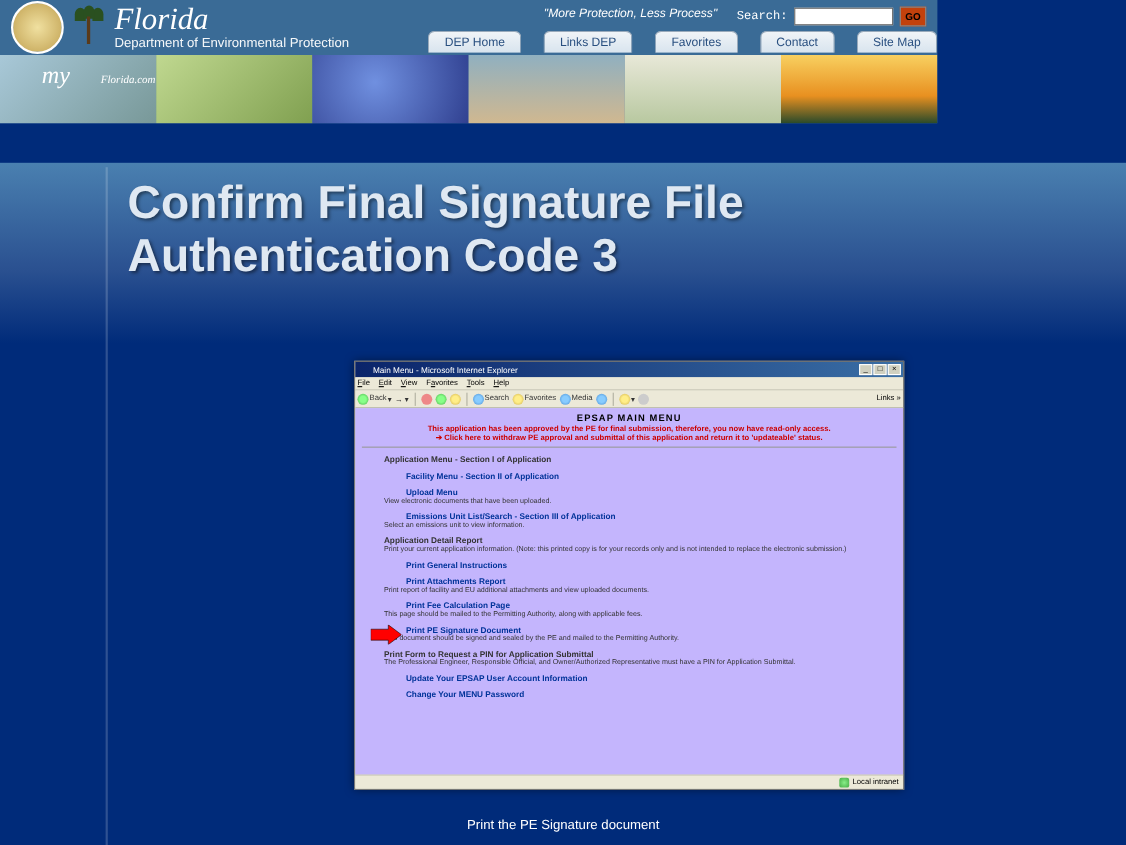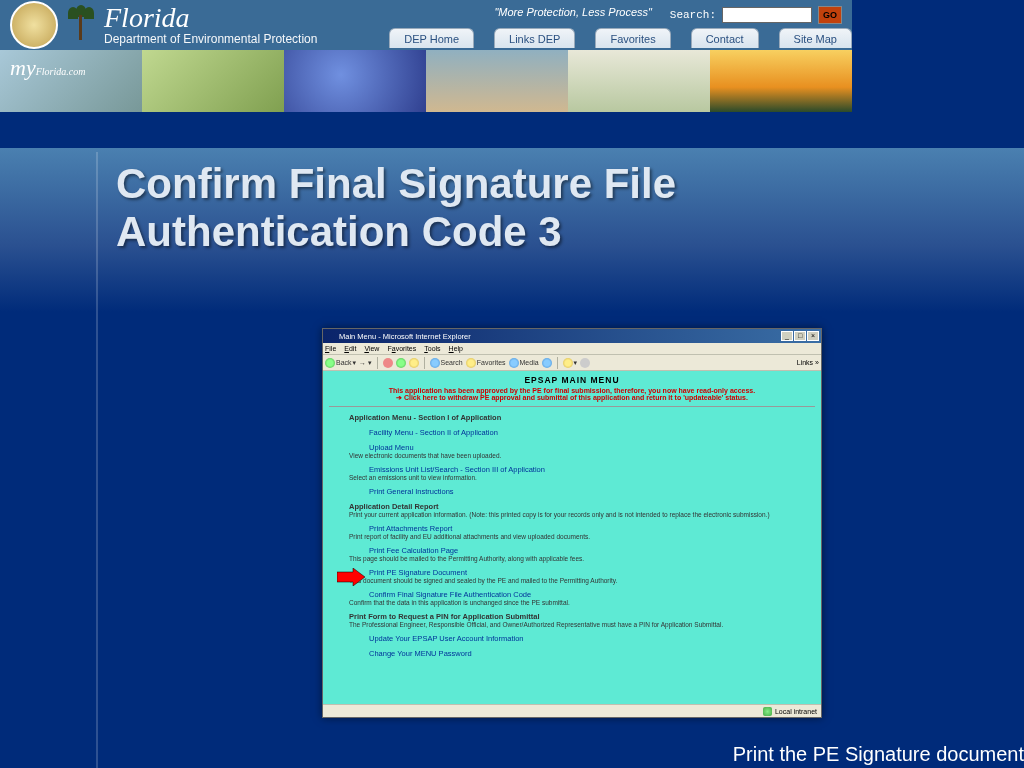--- a/index.html
+++ b/index.html
@@ -28,21 +28,21 @@
 .photo-strip { height: 62px; display: flex; position: absolute; bottom: 0; left: 0; right: 0; }
 .photo { flex: 1; }
 .p1 { background: linear-gradient(135deg, #a8c8d8, #789898); }
 .p2 { background: linear-gradient(135deg, #c0d890, #80a050); }
 .p3 { background: radial-gradient(circle at 40% 40%, #7090e0, #304090); }
 .p4 { background: linear-gradient(to bottom, #90b0c0, #d0b890); }
 .p5 { background: linear-gradient(to bottom, #e8e8d8, #b8c8a0); }
 .p6 { background: linear-gradient(to bottom, #f8d060, #e89020 60%, #2a4a2a); }
 
 .myfl { position: absolute; left: 10px; top: 55px; color: #f04040; font-family: "Brush Script MT", cursive; font-size: 22px; font-style: italic; }
-.myfl span { color: #fff; }
+.myfl span { color: #fff; margin-left: 28px; }
 
 
 .slide { position: absolute; left: 0; top: 112px; width: 1024px; height: 656px; background: linear-gradient(to bottom, #4a80b0 0%, #2a5090 15%, #002b7a 25%); margin-top: 36px; }
 .left-rule { position: absolute; left: 96px; top: 4px; bottom: 0; width: 2px; background: rgba(255,255,255,0.18); }
 .slide-title { position: absolute; left: 116px; top: 12px; font-family: Tahoma, sans-serif; font-size: 42px; font-weight: bold; color: #dfe8f2; line-height: 1.15; text-shadow: 2px 2px 3px rgba(0,0,0,0.45); }
 
 
 .browser { position: absolute; left: 322px; top: 180px; width: 500px; height: 390px; background: #ece9d8; border: 1px solid #666; box-shadow: 0 0 8px rgba(0,0,0,0.5); display: flex; flex-direction: column; font-size: 7px; }
 .titlebar { height: 14px; background: linear-gradient(to right, #0a246a, #3a6ea5); color: #fff; display: flex; align-items: center; padding: 0 2px; }
 .titlebar-text { flex: 1; padding-left: 14px; font-size: 7.5px; }
@@ -52,40 +52,40 @@
 .menubar span { cursor: pointer; }
 .menubar span u { text-decoration: underline; }
 .toolbar { height: 16px; background: #ece9d8; display: flex; align-items: center; padding: 0 2px; gap: 3px; border-bottom: 1px solid #c0c0b0; }
 .tb { display: flex; align-items: center; gap: 1px; color: #333; }
 .tb-ico { width: 10px; height: 10px; background: radial-gradient(circle, #8cf 40%, #48c); border-radius: 50%; }
 .tb-ico.g { background: radial-gradient(circle, #8f8 40%, #4a4); }
 .tb-ico.y { background: radial-gradient(circle, #fe8 40%, #ca4); }
 .sep { width: 1px; height: 12px; background: #b0b0a0; margin: 0 2px; }
 .links-box { margin-left: auto; display: flex; align-items: center; gap: 2px; }
 
-.content { flex: 1; background: #5eead4; overflow: hidden; padding: 4px 6px; position: relative; }
+.content { flex: 1; background: #c4b5fd; overflow: hidden; padding: 4px 6px; position: relative; }
 .page-title { text-align: center; font-weight: bold; color: #000; font-size: 8.5px; letter-spacing: 1px; }
 .notice1 { text-align: center; color: #c00; font-weight: bold; font-size: 7px; margin-top: 2px; }
 .notice2 { text-align: center; color: #c00; font-weight: bold; font-size: 7px; }
 .notice2::before { content: "➔ "; color: #c00; }
 hr { margin: 4px 0; border: none; border-top: 1px solid #999; }
 
 .section { margin: 6px 0 4px 0; }
 .section.indent { margin-left: 20px; }
-.link { color: #003399; font-weight: normal; font-size: 7.5px; cursor: pointer; padding-left: 20px; }
+.link { color: #003399; font-weight: bold; font-size: 7.5px; cursor: pointer; padding-left: 20px; }
 .plain-head { color: #333; font-weight: bold; font-size: 7.5px; }
 .desc { color: #333; font-size: 6.5px; }
 
 .arrow { position: absolute; left: -12px; width: 28px; height: 18px; }
 .arrow svg { width: 100%; height: 100%; }
 
 .statusbar { height: 13px; background: #ece9d8; border-top: 1px solid #c0c0b0; display: flex; align-items: center; justify-content: flex-end; padding: 0 4px; gap: 3px; }
 .intranet-ico { width: 9px; height: 9px; background: radial-gradient(circle, #8e8, #4a4); border-radius: 2px; }
 
-.caption { position: absolute; left: 0; right: 0; top: 595px; text-align: right; color: #fff; font-size: 20px; font-family: Tahoma, sans-serif; }
+.caption { position: absolute; left: 0; right: 0; top: 595px; text-align: center; color: #fff; font-size: 12px; font-family: Tahoma, sans-serif; }
 </style>
 </head>
 <body>
 
 <div class="banner">
   <div class="banner-top">
     <div class="logo-area">
       <div class="seal"></div>
       <div class="palm"></div>
       <div class="title-block">
@@ -193,46 +193,42 @@
         </div>
       <div class="section indent">
         <div class="link">Upload Menu</div>
         <div class="desc">View electronic documents that have been uploaded.</div>
       </div>
       <div class="section indent">
         <div class="link">Emissions Unit List/Search - Section III of Application</div>
         <div class="desc">Select an emissions unit to view information.</div>
       </div>
       <div class="section indent">
-          <div class="link">Print General Instructions</div>
-        </div>
-      <div class="section indent">
         <div class="plain-head">Application Detail Report</div>
         <div class="desc">Print your current application information. (Note: this printed copy is for your records only and is not intended to replace the electronic submission.)</div>
       </div>
+      <div class="section indent">
+          <div class="link">Print General Instructions</div>
+        </div>
       <div class="section indent">
         <div class="link">Print Attachments Report</div>
         <div class="desc">Print report of facility and EU additional attachments and view uploaded documents.</div>
       </div>
       <div class="section indent">
         <div class="link">Print Fee Calculation Page</div>
         <div class="desc">This page should be mailed to the Permitting Authority, along with applicable fees.</div>
       </div>
       <div class="section indent" style="position:relative">
         <div class="arrow"><svg viewBox="0 0 28 18">
               <path d="M0 4 L16 4 L16 0 L28 9 L16 18 L16 14 L0 14 Z" fill="#ff0000" stroke="#000" stroke-width="0.5"></path>
             </svg></div>
         <div class="link">Print PE Signature Document</div>
         <div class="desc">This document should be signed and sealed by the PE and mailed to the Permitting Authority.</div>
       </div>
       <div class="section indent">
-        <div class="link">Confirm Final Signature File Authentication Code</div>
-        <div class="desc">Confirm that the data in this application is unchanged since the PE submittal.</div>
-      </div>
-      <div class="section indent">
         <div class="plain-head">Print Form to Request a PIN for Application Submittal</div>
         <div class="desc">The Professional Engineer, Responsible Official, and Owner/Authorized Representative must have a PIN for Application Submittal.</div>
       </div>
       <div class="section indent">
           <div class="link">Update Your EPSAP User Account Information</div>
         </div>
       <div class="section indent">
           <div class="link">Change Your MENU Password</div>
         </div>
     </div>

